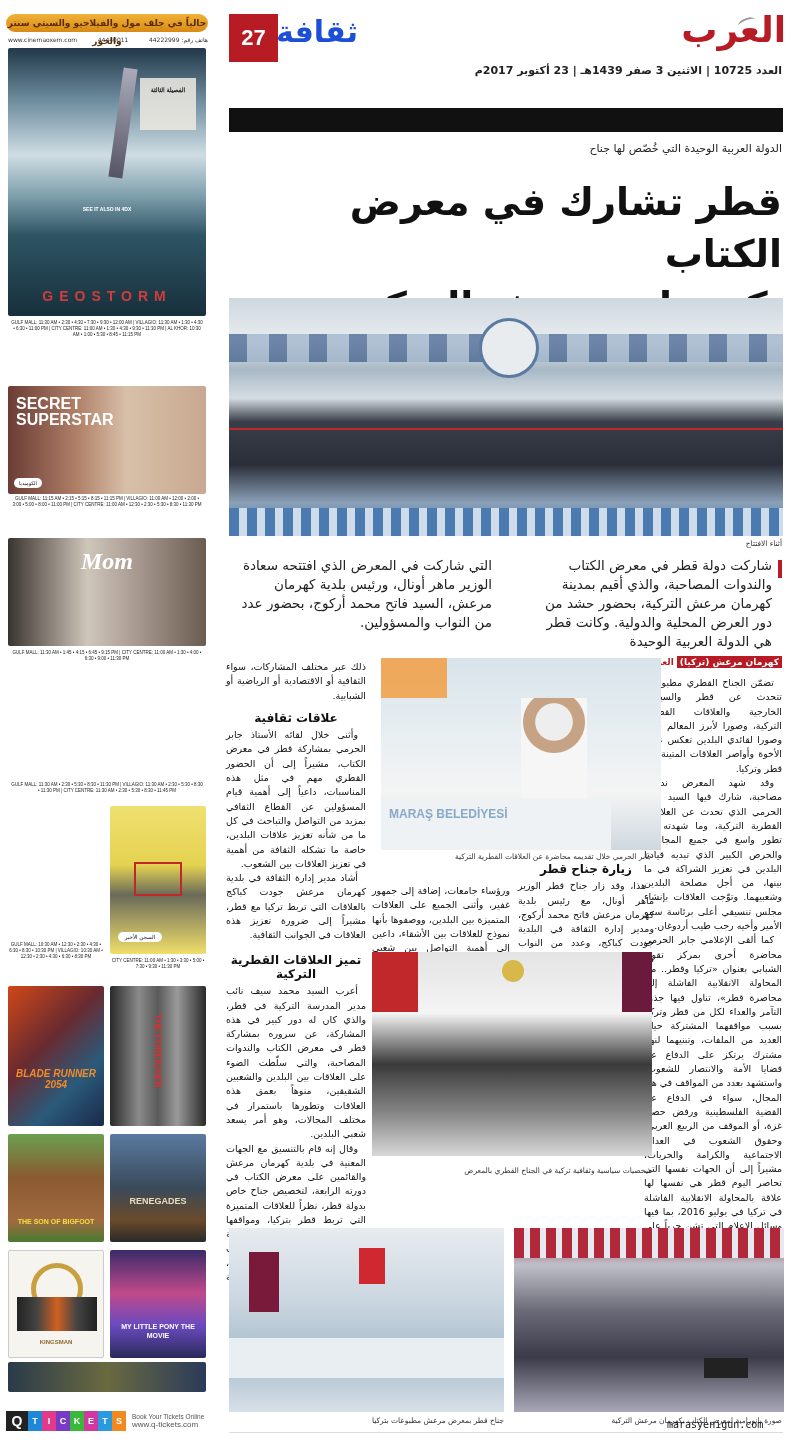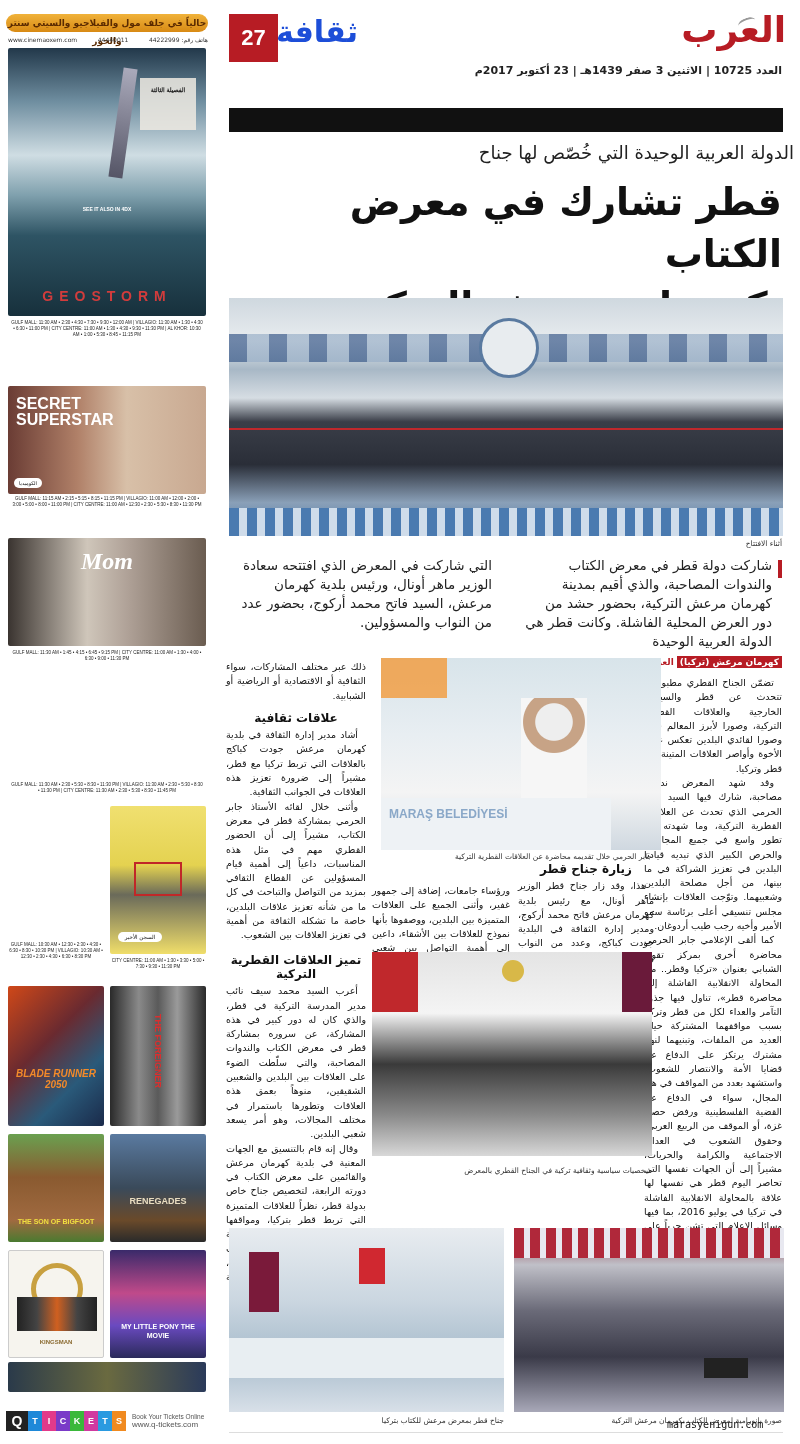--- a/index.html
+++ b/index.html
@@ -20,21 +20,21 @@
 
   
   .logo { position: absolute; right: 14px; top: 10px; color: #b71c24; font-size: 36px; font-weight: bold; direction: rtl; font-family: "DejaVu Sans", sans-serif; line-height: 40px; }
   .quill { position: absolute; right: 44px; top: 18px; width: 18px; height: 10px; border-top: 2px solid #999; border-radius: 50% 50% 0 0; transform: rotate(-20deg); }
   .issue-line { position: absolute; right: 18px; top: 64px; font-size: 11px; font-weight: bold; direction: rtl; color: #222; }
   .section-title { position: absolute; left: 276px; top: 14px; font-size: 30px; font-weight: bold; direction: rtl; color: #1d4ed8; line-height: 36px; }
   .page-num { position: absolute; left: 229px; top: 14px; width: 49px; height: 48px; background: #b71c24; color: #fff; font-weight: bold; font-size: 22px; text-align: center; line-height: 48px; font-family: "Liberation Sans", sans-serif; }
   .black-rule { position: absolute; left: 229px; top: 108px; width: 554px; height: 24px; background: #111; }
 
   
-  .kicker { position: absolute; right: 6px; top: 142px; font-size: 18px; direction: rtl; color: #222; margin-left: 17px; }
+  .kicker { position: absolute; right: 18px; top: 142px; font-size: 11px; direction: rtl; color: #222; margin-left: 17px; }
   .headline { position: absolute; right: 18px; top: 176px; width: 560px; font-size: 38px; font-weight: bold; direction: rtl; line-height: 52px; text-align: right; color: #111; }
 
   
   .photo { position: absolute; overflow: hidden; }
   .caption { position: absolute; font-size: 7.5px; color: #333; direction: rtl; text-align: right; }
 
   
   .lead { position: absolute; font-size: 13.5px; line-height: 19px; direction: rtl; text-align: right; color: #222; }
   .lead-bar { position: absolute; left: 778px; top: 560px; width: 4px; height: 18px; background: #b71c24; }
   .col { position: absolute; font-size: 9.5px; line-height: 14.3px; direction: rtl; text-align: justify; color: #111; }
@@ -80,21 +80,21 @@
   <div class="schedule" style="left:10px;top:782px;width:194px;">GULF MALL: 11:30 AM • 2:30 • 5:30 • 8:30 • 11:30 PM | VILLAGIO: 11:30 AM • 2:30 • 5:30 • 8:30 • 11:30 PM | CITY CENTRE: 11:30 AM • 2:30 • 5:30 • 8:30 • 11:45 PM</div>
 
   <div class="poster" style="left:110px;top:806px;width:96px;height:148px;background:linear-gradient(180deg,#f0e070 0%,#e4d250 40%,#6a6a5a 60%,#f0de6a 100%);">
     <div style="position:absolute;left:24px;top:56px;width:48px;height:34px;border:2px solid #c02828;"></div>
     <div style="position:absolute;left:8px;top:126px;width:44px;height:10px;background:#fff;border-radius:5px;font-size:5.5px;text-align:center;line-height:10px;direction:rtl;">السجن الأخير</div>
   </div>
   <div class="schedule" style="left:8px;top:942px;width:96px;">GULF MALL: 10:30 AM • 12:30 • 2:30 • 4:30 • 6:30 • 8:30 • 10:30 PM | VILLAGIO: 10:30 AM • 12:30 • 2:30 • 4:30 • 6:30 • 8:30 PM</div>
   <div class="schedule" style="left:110px;top:958px;width:96px;">CITY CENTRE: 11:00 AM • 1:30 • 3:30 • 5:00 • 7:30 • 9:30 • 11:30 PM</div>
 
   <div class="poster" style="left:8px;top:986px;width:96px;height:140px;background:linear-gradient(135deg,#d04818 0%,#6a2a30 40%,#2a5a7a 70%,#1a2a4a 100%);">
-    <div class="ptitle" style="top:82px;font-size:10px;line-height:11px;color:#f28a2a;font-style:italic;">BLADE RUNNER 2050</div>
+    <div class="ptitle" style="top:82px;font-size:10px;line-height:11px;color:#f28a2a;font-style:italic;">BLADE RUNNER 2054</div>
   </div>
   <div class="poster" style="left:110px;top:986px;width:96px;height:140px;background:linear-gradient(90deg,#2a2a2a 0%,#8a8a8a 30%,#5a5a5a 50%,#9a9a9a 70%,#2a2a2a 100%);">
     <div class="ptitle" style="top:60px;font-size:9px;color:#d83030;transform:rotate(90deg);">THE FOREIGNER</div>
   </div>
 
   <div class="poster" style="left:8px;top:1134px;width:96px;height:108px;background:linear-gradient(180deg,#6aa050 0%,#8a5a30 40%,#a06a40 80%,#4a7a30 100%);">
     <div class="ptitle" style="top:84px;font-size:7px;line-height:8px;color:#f0e040;">THE SON OF BIGFOOT</div>
   </div>
   <div class="poster" style="left:110px;top:1134px;width:96px;height:108px;background:linear-gradient(180deg,#5a7aa0 0%,#3a4a5a 50%,#6a4a2a 80%,#2a2a2a 100%);">
     <div class="ptitle" style="top:62px;font-size:9px;color:#e8dcc0;">RENEGADES</div>
@@ -142,21 +142,21 @@
 
 <div class="photo" style="left:229px;top:298px;width:554px;height:238px;background:linear-gradient(180deg,#cfd8df 0%,#e8ecef 18%,#a8b8c6 30%,#d6dde3 42%,#3a3e48 52%,#2a2e38 70%,#8aa0b8 86%,#4a78a8 100%);">
   <div style="position:absolute;left:0;top:36px;width:100%;height:28px;background:repeating-linear-gradient(90deg,#3a5a8a 0 18px,#9ab0c8 18px 40px);opacity:.7;"></div>
   <div style="position:absolute;left:250px;top:20px;width:60px;height:60px;border-radius:50%;background:#e8ecef;border:3px solid #5a7aa0;"></div>
   <div style="position:absolute;left:0;top:130px;width:100%;height:2px;background:#c0282c;"></div>
   <div style="position:absolute;left:0;top:210px;width:100%;height:28px;background:repeating-linear-gradient(90deg,#4a7ab0 0 10px,#cfdcea 10px 18px);"></div>
 </div>
 <div class="caption" style="right:18px;top:539px;">أثناء الافتتاح</div>
 
 <div class="lead-bar"></div>
-<div class="lead" style="right:28px;top:556px;width:248px;">شاركت دولة قطر في معرض الكتاب والندوات المصاحبة، والذي أقيم بمدينة كهرمان مرعش التركية، بحضور حشد من دور العرض المحلية الفاشلة. وكانت قطر هي الدولة العربية الوحيدة</div>
+<div class="lead" style="right:28px;top:556px;width:248px;">شاركت دولة قطر في معرض الكتاب والندوات المصاحبة، والذي أقيم بمدينة كهرمان مرعش التركية، بحضور حشد من دور العرض المحلية والدولية. وكانت قطر هي الدولة العربية الوحيدة</div>
 <div class="lead" style="left:236px;top:556px;width:256px;">التي شاركت في المعرض الذي افتتحه سعادة الوزير ماهر أونال، ورئيس بلدية كهرمان مرعش، السيد فاتح محمد أركوج، بحضور عدد من النواب والمسؤولين.</div>
 
 <div class="dateline">
   <span class="place">كهرمان مرعش (تركيا)</span><span class="src">العرب</span>
 </div>
 <div class="col" style="right:18px;top:676px;width:138px;">
   <p>تضمّن الجناح القطري مطبوعات تتحدث عن قطر والسياسة الخارجية والعلاقات القطرية التركية، وصورا لأبرز المعالم فيها، وصورا لقائدي البلدين تعكس عمق الأخوة وأواصر العلاقات المتينة بين قطر وتركيا.</p>
   <p>وقد شهد المعرض ندوات مصاحبة، شارك فيها السيد جابر الحرمي الذي تحدث عن العلاقات القطرية التركية، وما شهدته من تطور واسع في جميع المجالات، والحرص الكبير الذي تبديه قيادتا البلدين في تعزيز الشراكة في ما بينها، من أجل مصلحة البلدين وشعبيهما. وتوّجت العلاقات بإنشاء مجلس تنسيقي أعلى برئاسة سمو الأمير وأخيه رجب طيب أردوغان.</p>
   <p>كما ألقى الإعلامي جابر الحرمي محاضرة أخرى بمركز تقوى الشبابي بعنوان «تركيا وقطر.. من المحاولة الانقلابية الفاشلة إلى محاصرة قطر»، تناول فيها جذور التآمر والعداء لكل من قطر وتركيا بسبب مواقفهما المشتركة حيال العديد من الملفات، وتبنيهما لنهج مشترك يرتكز على الدفاع عن قضايا الأمة والانتصار للشعوب، واستشهد بعدد من المواقف في هذا المجال، سواء في الدفاع عن القضية الفلسطينية ورفض حصار غزة، أو الموقف من الربيع العربي، وحقوق الشعوب في العدالة الاجتماعية والكرامة والحريات، مشيراً إلى أن الجهات نفسها التي تحاصر اليوم قطر هي نفسها لها علاقة بالمحاولة الانقلابية الفاشلة في تركيا في يوليو 2016، بما فيها وسائل الإعلام التي تشن حرباً على قطر اليوم، وهي نفسها التي تبنّت نهج الانقلابيين وخطابهم في تركيا العام الماضي.</p>
 </div>
@@ -180,34 +180,34 @@
 <div class="photo" style="left:372px;top:952px;width:280px;height:204px;background:linear-gradient(180deg,#e4e4e4 0%,#f4f4f4 30%,#3a3a3a 55%,#8a8a8a 80%,#d8d8d8 100%);">
   <div style="position:absolute;left:0;top:0;width:46px;height:60px;background:#c0282c;"></div>
   <div style="position:absolute;right:0;top:0;width:30px;height:60px;background:#6a1a3a;"></div>
   <div style="position:absolute;left:130px;top:8px;width:22px;height:22px;border-radius:50%;background:#d8b848;"></div>
 </div>
 <div class="caption" style="right:148px;top:1166px;">شخصيات سياسية وثقافية تركية في الجناح القطري بالمعرض</div>
 
 <div class="col" style="left:226px;top:660px;width:140px;">
   <p style="text-indent:0">ذلك عبر مختلف المشاركات، سواء الثقافية أو الاقتصادية أو الرياضية أو الشبابية.</p>
   <h3>علاقات ثقافية</h3>
+  <p>وأثنى خلال لقائه الأستاذ جابر الحرمي بمشاركة قطر في معرض الكتاب، مشيراً إلى أن الحضور القطري مهم في مثل هذه المناسبات، داعياً إلى أهمية قيام المسؤولين عن القطاع الثقافي بمزيد من التواصل والتباحث في كل ما من شأنه تعزيز علاقات البلدين، خاصة ما تشكله الثقافة من أهمية في تعزيز العلاقات بين الشعوب.</p>
   <p>أشاد مدير إدارة الثقافة في بلدية كهرمان مرعش جودت كباكج بالعلاقات التي تربط تركيا مع قطر، مشيراً إلى ضرورة تعزيز هذه العلاقات في الجوانب الثقافية.</p>
-  <p>وأثنى خلال لقائه الأستاذ جابر الحرمي بمشاركة قطر في معرض الكتاب، مشيراً إلى أن الحضور القطري مهم في مثل هذه المناسبات، داعياً إلى أهمية قيام المسؤولين عن القطاع الثقافي بمزيد من التواصل والتباحث في كل ما من شأنه تعزيز علاقات البلدين، خاصة ما تشكله الثقافة من أهمية في تعزيز العلاقات بين الشعوب.</p>
   <h3 style="margin-top:10px">تميز العلاقات القطرية التركية</h3>
   <p>أعرب السيد محمد سيف نائب مدير المدرسة التركية في قطر، والذي كان له دور كبير في هذه المشاركة، عن سروره بمشاركة قطر في معرض الكتاب والندوات المصاحبة، والتي سلّطت الضوء على العلاقات بين البلدين والشعبين الشقيقين، منوهاً بعمق هذه العلاقات وتطورها باستمرار في مختلف المجالات، وهو أمر يسعد شعبي البلدين.</p>
   <p>وقال إنه قام بالتنسيق مع الجهات المعنية في بلدية كهرمان مرعش والقائمين على معرض الكتاب في دورته الرابعة، لتخصيص جناح خاص بدولة قطر، نظراً للعلاقات المتميزة التي تربط قطر بتركيا، ومواقفها الكبيرة؛ فكانت قطر هي الدولة العربية الوحيدة التي شاركت بالمعرض، وخُصّص لها جناح خاص، وهو دليل على تميز العلاقة القطرية التركية.</p>
 </div>
 
 <div class="photo" style="left:514px;top:1228px;width:270px;height:184px;background:linear-gradient(180deg,#8a2a3a 0%,#c0c0c8 20%,#6a6a78 45%,#3a3a48 70%,#a8a8b8 100%);">
   <div style="position:absolute;left:0;top:0;width:100%;height:30px;background:repeating-linear-gradient(90deg,#b0283a 0 10px,#e8e8f0 10px 16px);"></div>
   <div style="position:absolute;left:190px;top:130px;width:44px;height:20px;background:#222;"></div>
 </div>
 <div class="caption" style="right:18px;top:1416px;">صورة بانورامية لمعرض الكتاب بكهرمان مرعش التركية</div>
 
 <div class="photo" style="left:229px;top:1228px;width:275px;height:184px;background:linear-gradient(180deg,#e8ecf0 0%,#cad6e0 40%,#a8bccc 70%,#d8e0e8 100%);">
   <div style="position:absolute;left:20px;top:24px;width:30px;height:60px;background:#7a1a3a;"></div>
   <div style="position:absolute;left:130px;top:20px;width:26px;height:36px;background:#d02830;"></div>
   <div style="position:absolute;left:0;top:110px;width:100%;height:40px;background:#e8eef2;"></div>
 </div>
-<div class="caption" style="right:296px;top:1416px;">جناح قطر بمعرض مرعش للكتاب بتركيا</div>
+<div class="caption" style="right:296px;top:1416px;">جناح قطر بمعرض مرعش مطبوعات بتركيا</div>
 
 <div class="footer-rule"></div>
 <div class="watermark">marasyenigun.com</div>
 
 </body></html>

